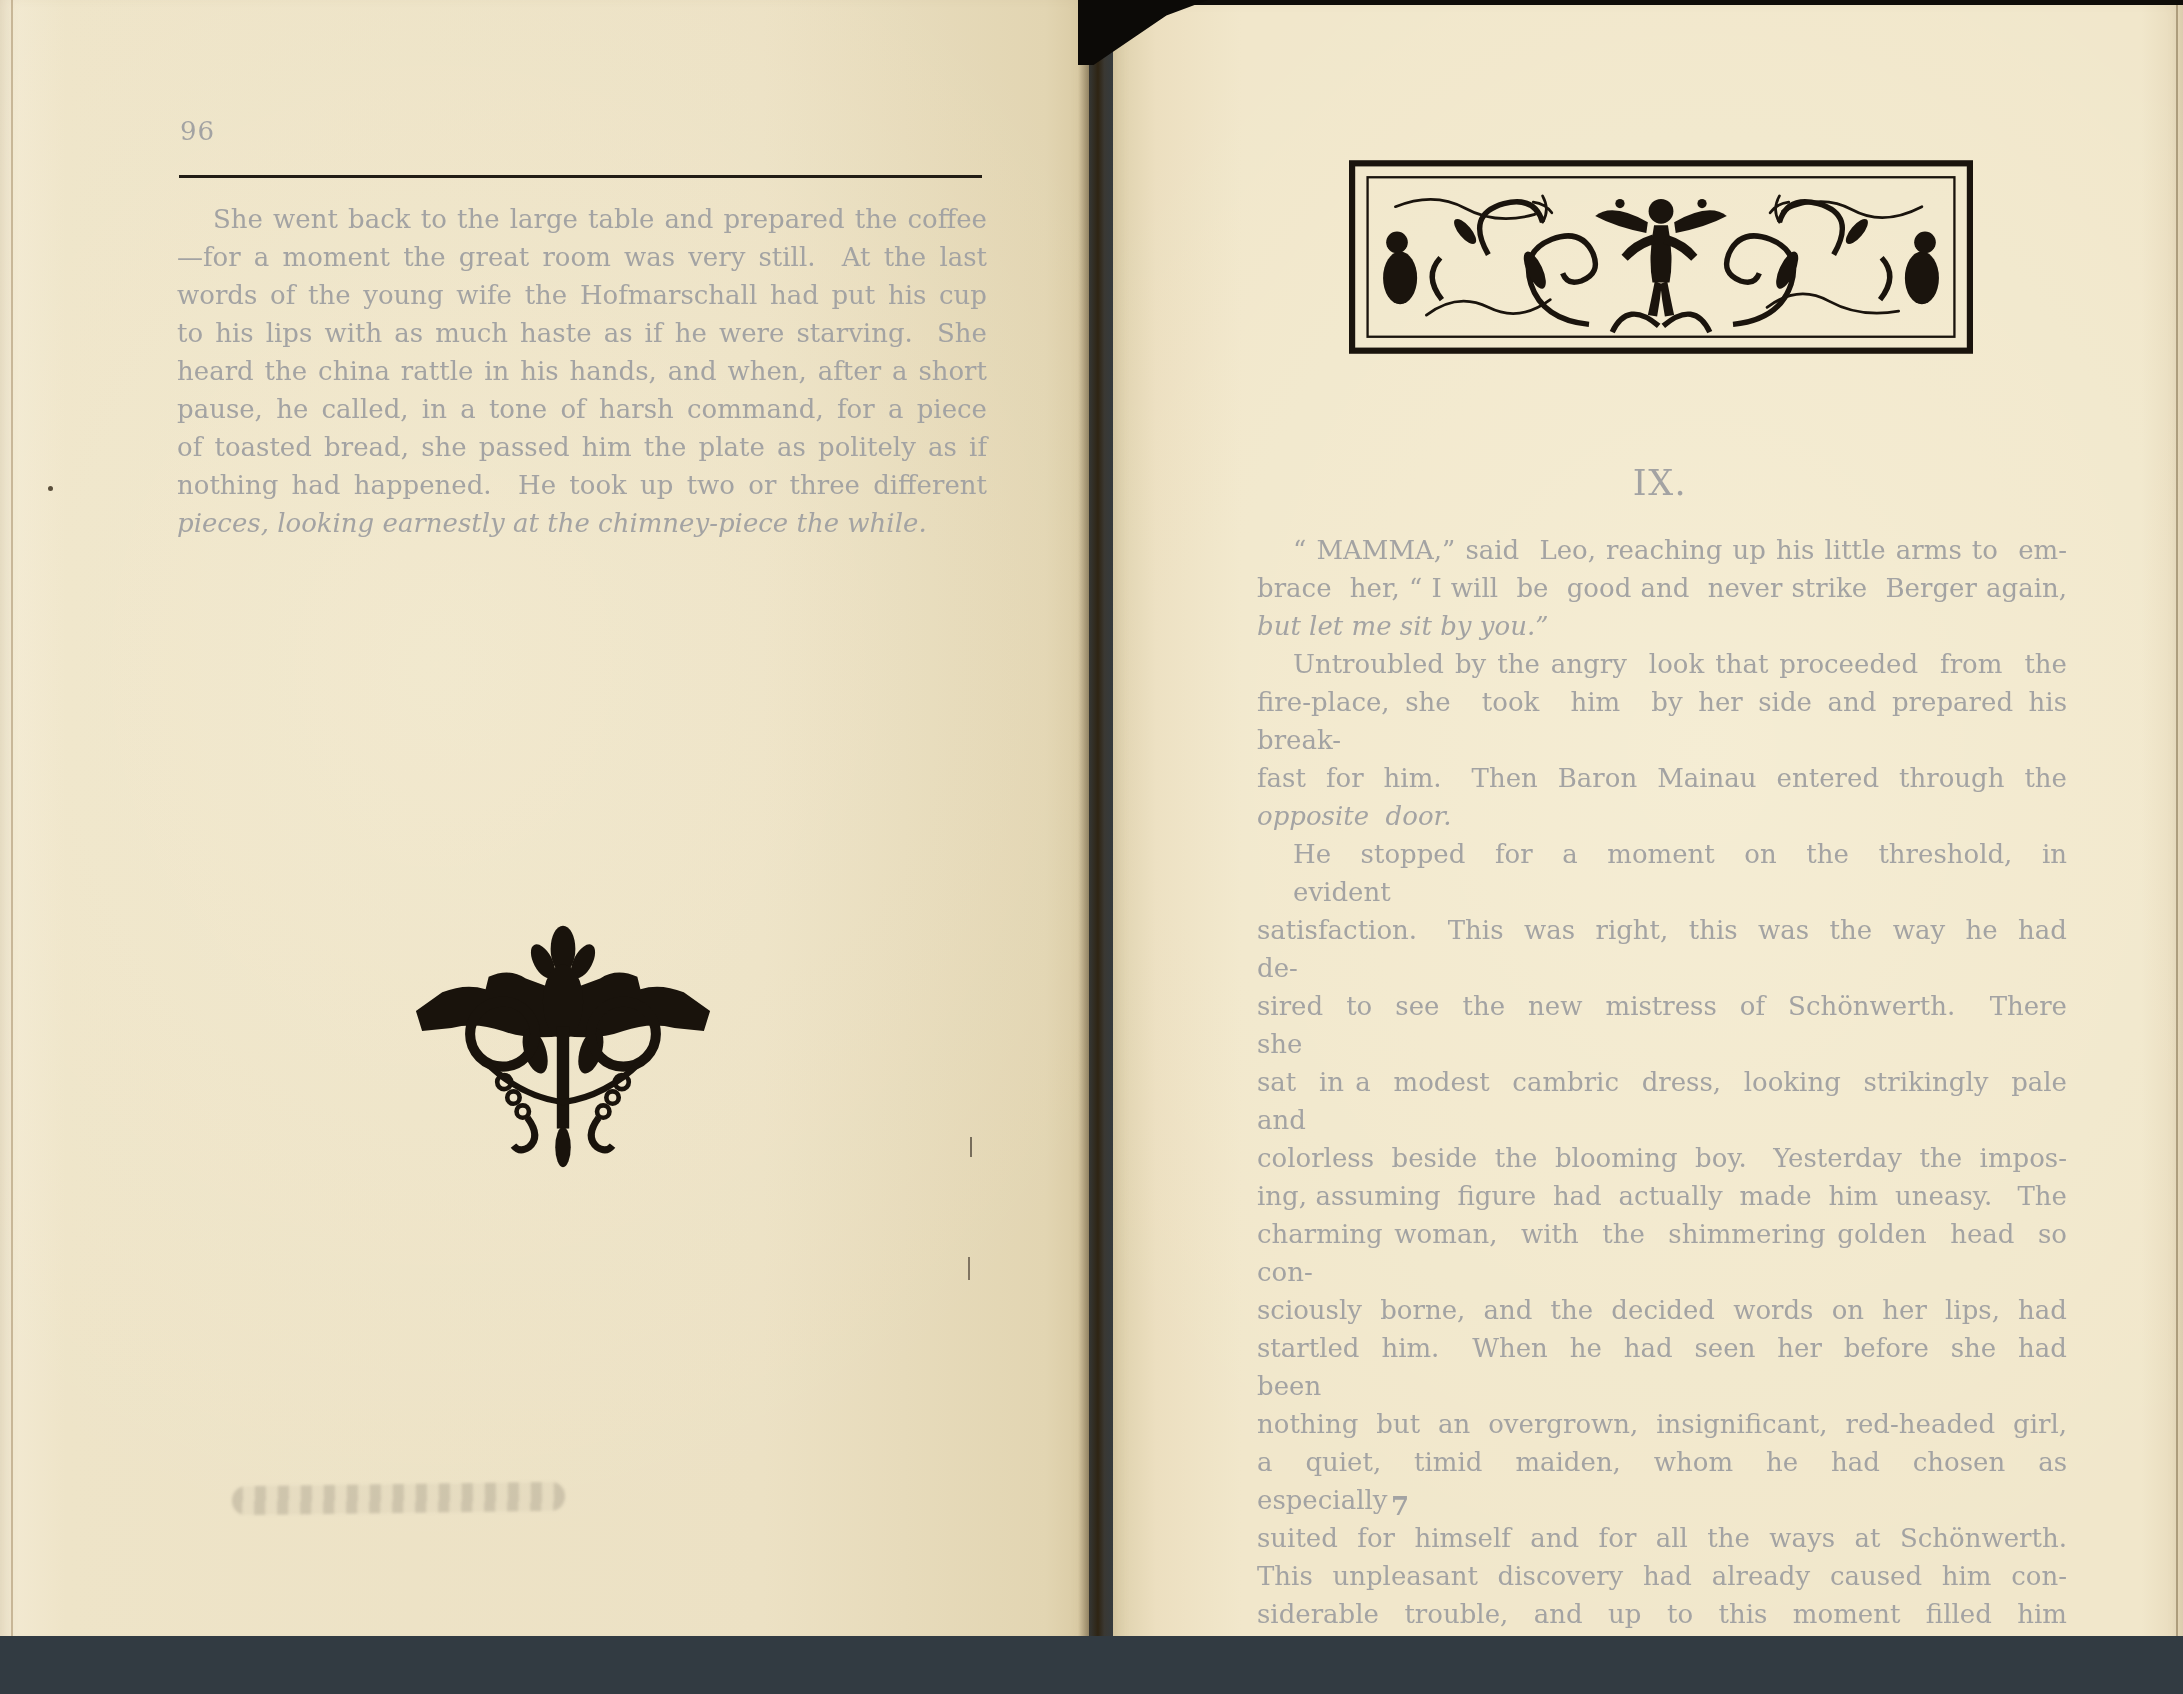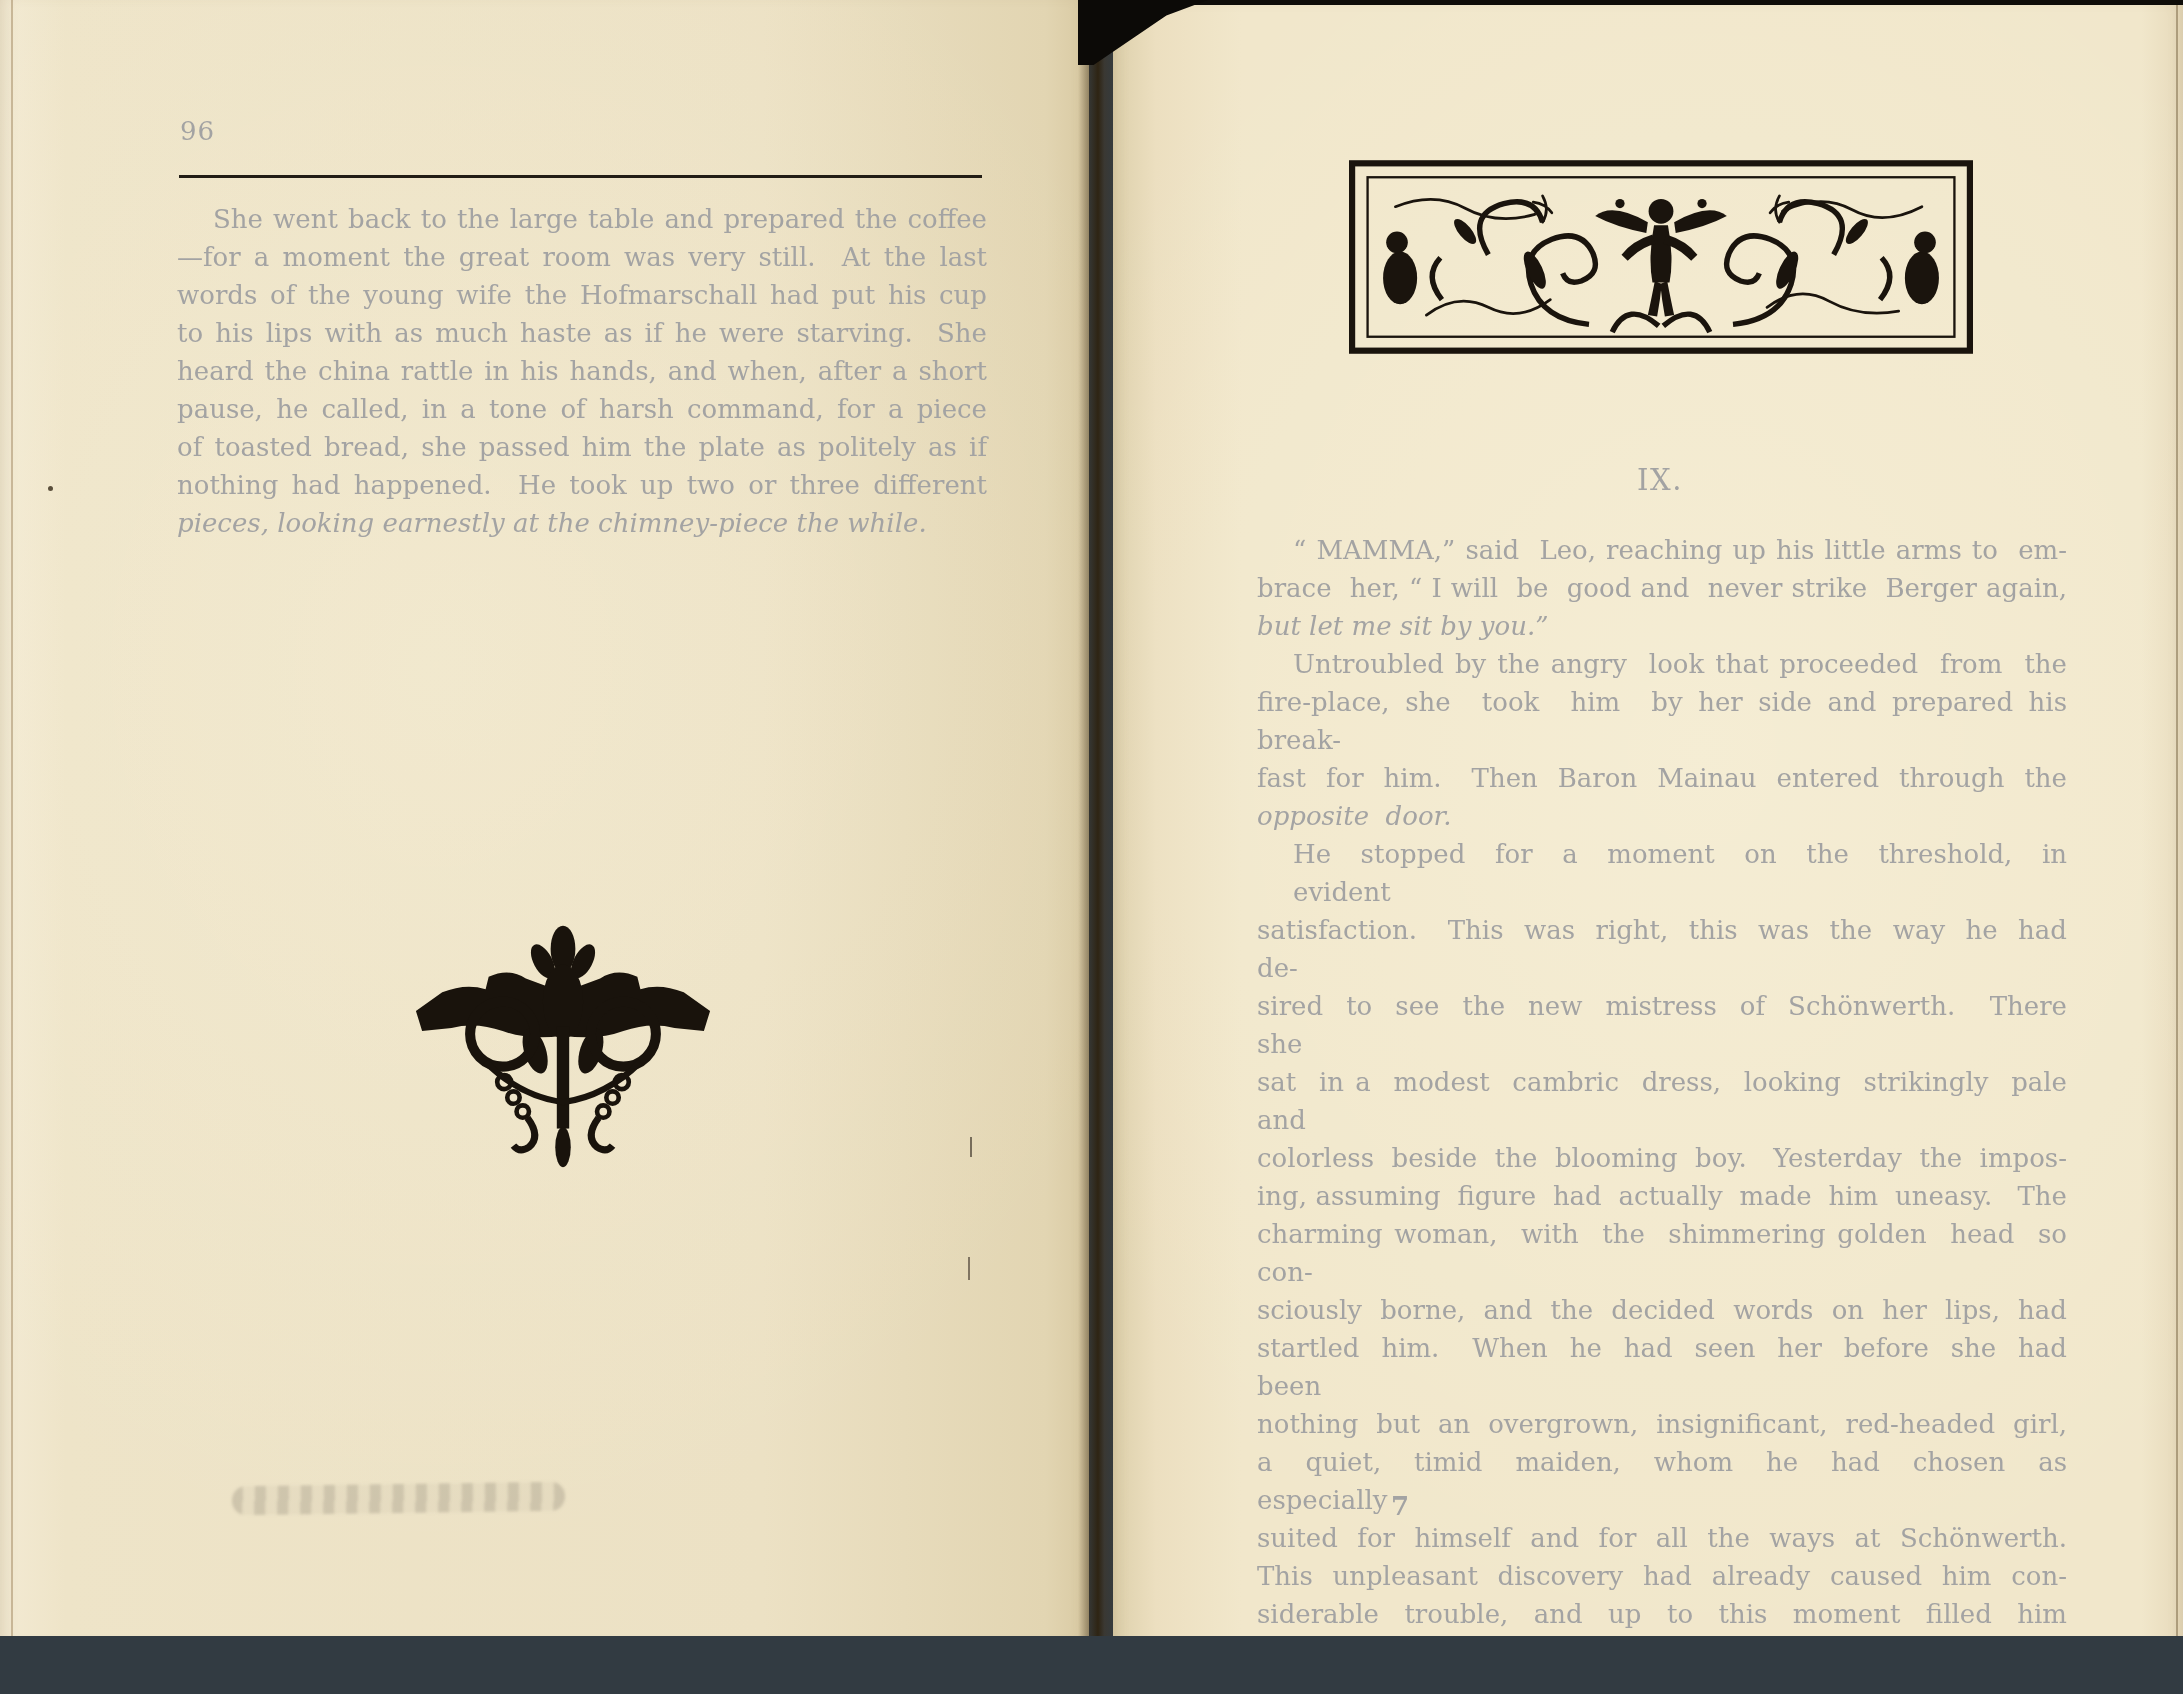--- a/index.html
+++ b/index.html
@@ -62,21 +62,21 @@
   .smudge{position:absolute;left:232px;top:1484px;width:333px;height:29px;
       background:repeating-linear-gradient(92deg,rgba(95,88,76,.22) 0 11px,rgba(95,88,76,.05) 11px 23px);
       filter:blur(1.5px);transform:rotate(-0.8deg);border-radius:14px;}
   .speck{position:absolute;border-radius:50%;background:#5a4f3c;}
   .mark-a{position:absolute;left:970px;top:1137px;width:2.3px;height:20px;background:rgba(60,50,40,.65);}
   .mark-b{position:absolute;left:968px;top:1257px;width:2.3px;height:23px;background:rgba(60,50,40,.6);}
 
   
   .headpiece{position:absolute;left:1349px;top:160px;width:624px;height:194px;}
   .chapter-heading{position:absolute;left:1257px;top:463px;width:806px;text-align:center;
-      font-size:29px;letter-spacing:1.5px;}
+      font-size:35px;letter-spacing:1.5px;}
   .rp-body{left:1257px;top:531px;width:810px;}
   .signature{position:absolute;left:1391px;top:1491px;font-size:26px;font-weight:bold;}
 </style>
 </head>
 <body>
 
 <div class="scene">
 
   <div class="desk"></div>
   <div class="cover-band"></div>

